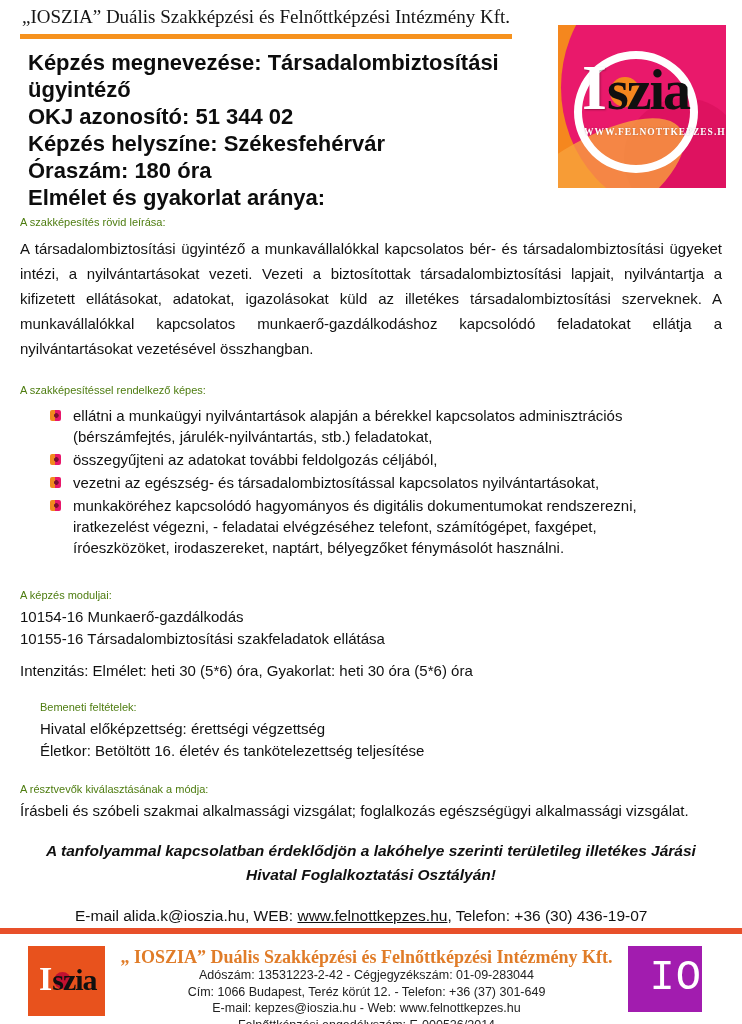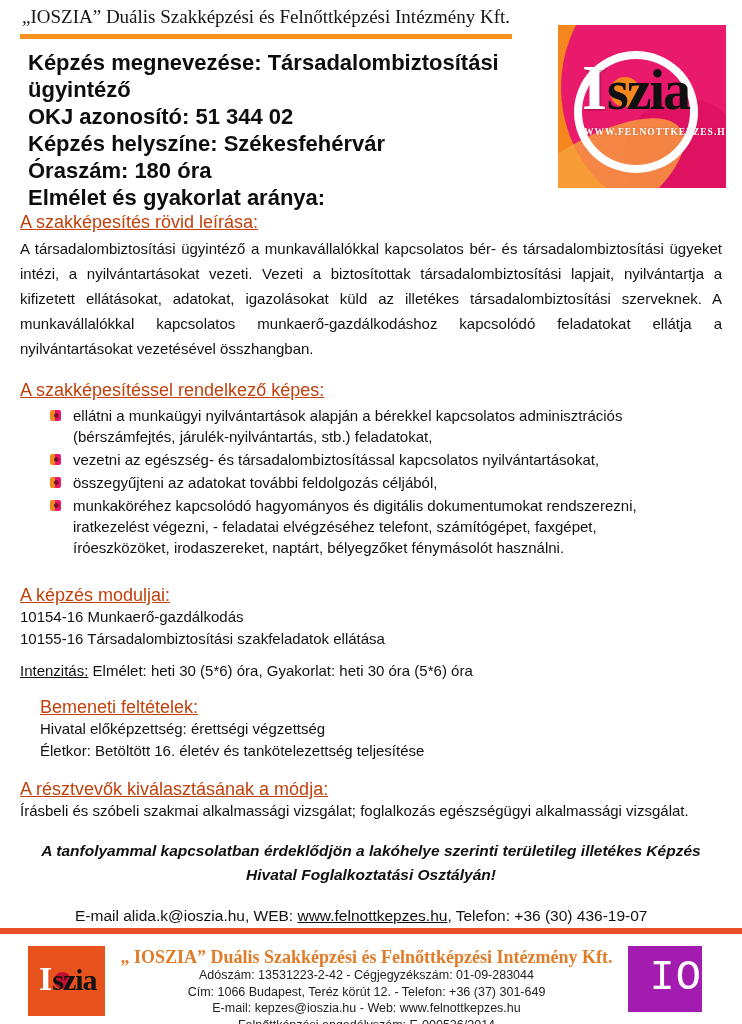--- a/index.html
+++ b/index.html
@@ -38,36 +38,36 @@
   .logo-text { position:absolute; left:24px; top:26px; white-space:nowrap;
           font-family:"Liberation Serif", serif; }
   .logo-i { font-size:64px; font-weight:bold; color:#fff; text-shadow:1px 1px 2px rgba(0,0,0,.35); }
   .logo-szia { font-size:56px; font-weight:bold; color:#101010; letter-spacing:-2px; }
   .logo-site { position:absolute; left:26px; top:102px; color:#fff; font-size:9.5px;
           font-weight:bold; letter-spacing:1px; font-family:"Liberation Serif", serif;
           text-shadow:0 0 2px rgba(0,0,0,.25); }
 
   
   .section { font-size:15px; }
-  .sec-h { text-decoration:underline; font-size:18px; color:#c2410c; line-height:22px; }
+  .sec-h { font-size:11px; color:#4d7c0f; line-height:22px; }
   .desc { margin-top:0px; }
   .desc p { margin-top:3px; text-align:justify; line-height:25px; width:702px; }
 
   .comp { margin-top:18px; }
   .comp ul { list-style:none; margin-top:4px; }
   .comp li { display:flex; margin:2px 0 2px 30px; width:640px; line-height:21px; }
   .b-icon { flex:0 0 11px; width:11px; height:11px; margin:5px 12px 0 0; border-radius:2px;
       background:
         radial-gradient(circle at 58% 50%, #7A1030 0 2px, rgba(0,0,0,0) 2.6px),
         linear-gradient(90deg, #F18A1E 0 50%, #E8176B 50% 100%);
   }
   .modules { margin-top:26px; }
   .modules div { line-height:22px; }
   .intensity { margin-top:10px; line-height:22px; }
-  .intensity .u { text-decoration:underline; }
+  .intensity .u { }
   .entry { margin-top:14px;margin-left:20px; }
   .entry div { line-height:22px; }
   .selection { margin-top:16px; }
   .selection div { line-height:22px; }
 
   .note { margin:17px auto 0 auto; width:680px; text-align:center;
       font-weight:bold; font-style:italic; font-size:15.5px; line-height:24px; }
 
   .contact { margin-top:17px; }
   .contact-line { margin:3px 0 0 55px; font-size:15.5px; line-height:24px; }
@@ -126,25 +126,25 @@
 
     <div class="section comp">
       <div class="sec-h">A szakképesítéssel rendelkező képes:</div>
       <ul>
         <li>
             <span class="b-icon"></span>
             <span>ellátni a munkaügyi nyilvántartások alapján a bérekkel kapcsolatos adminisztrációs (bérszámfejtés, járulék-nyilvántartás, stb.) feladatokat,</span>
           </li>
         <li>
             <span class="b-icon"></span>
-            <span>vezetni az egészség- és társadalombiztosítással kapcsolatos nyilvántartásokat,</span>
+            <span>összegyűjteni az adatokat további feldolgozás céljából,</span>
           </li>
         <li>
             <span class="b-icon"></span>
-            <span>összegyűjteni az adatokat további feldolgozás céljából,</span>
+            <span>vezetni az egészség- és társadalombiztosítással kapcsolatos nyilvántartásokat,</span>
           </li>
         <li>
             <span class="b-icon"></span>
             <span>munkaköréhez kapcsolódó hagyományos és digitális dokumentumokat rendszerezni, iratkezelést végezni, - feladatai elvégzéséhez telefont, számítógépet, faxgépet, íróeszközöket, irodaszereket, naptárt, bélyegzőket fénymásolót használni.</span>
           </li>
       </ul>
     </div>
 
     <div class="section modules">
       <div class="sec-h">A képzés moduljai:</div>
@@ -160,21 +160,21 @@
       <div class="sec-h">Bemeneti feltételek:</div>
       <div>Hivatal előképzettség: érettségi végzettség</div>
       <div>Életkor: Betöltött 16. életév és tankötelezettség teljesítése</div>
     </div>
 
     <div class="section selection">
       <div class="sec-h">A résztvevők kiválasztásának a módja:</div>
       <div>Írásbeli és szóbeli szakmai alkalmassági vizsgálat; foglalkozás egészségügyi alkalmassági vizsgálat.</div>
     </div>
 
-    <div class="note">A tanfolyammal kapcsolatban érdeklődjön a lakóhelye szerinti területileg illetékes Képzés Hivatal Foglalkoztatási Osztályán!</div>
+    <div class="note">A tanfolyammal kapcsolatban érdeklődjön a lakóhelye szerinti területileg illetékes Járási Hivatal Foglalkoztatási Osztályán!</div>
 
     <div class="section contact">
       <div class="contact-line">
         <span>E-mail alida.k@ioszia.hu, WEB: </span><span class="weblink">www.felnottkepzes.hu</span><span>, Telefon: +36 (30) 436-19-07</span>
       </div>
     </div>
 
   </div>
 
   <div class="footer">

